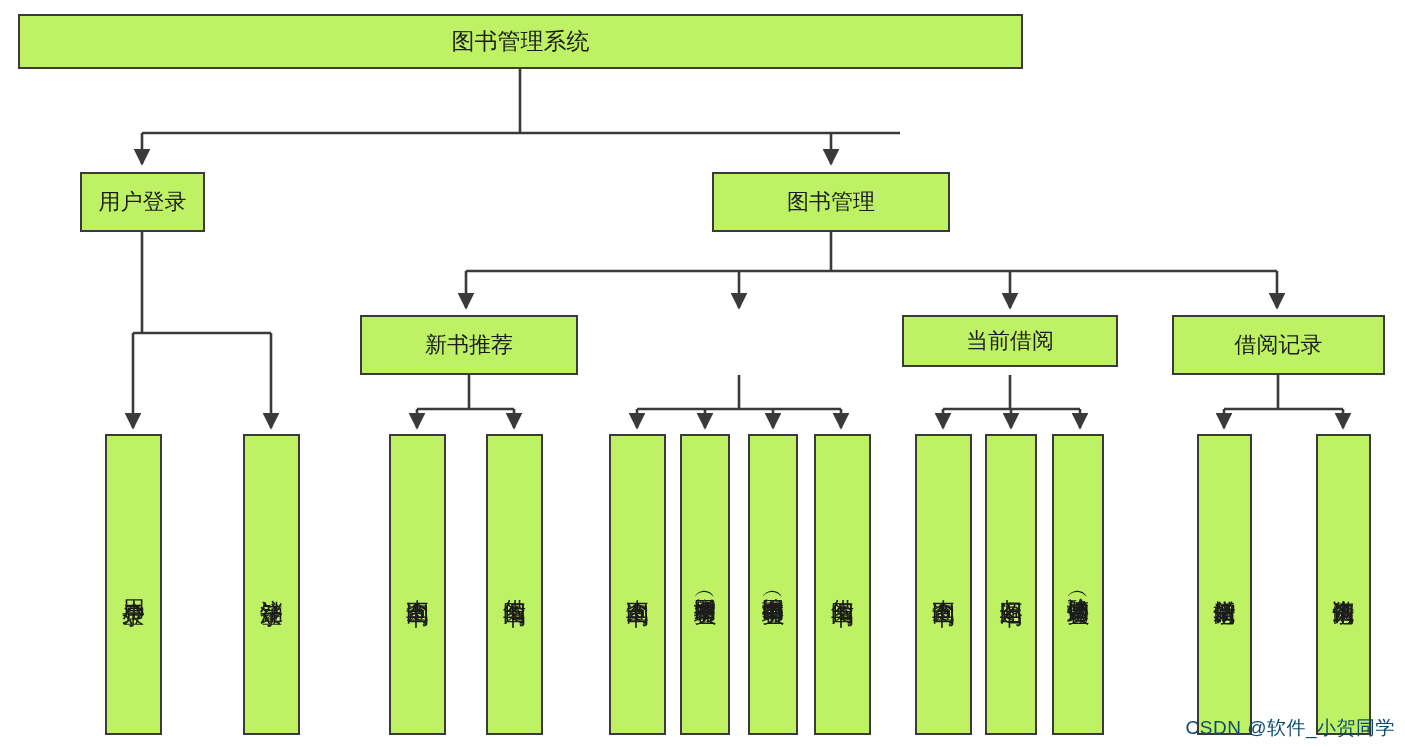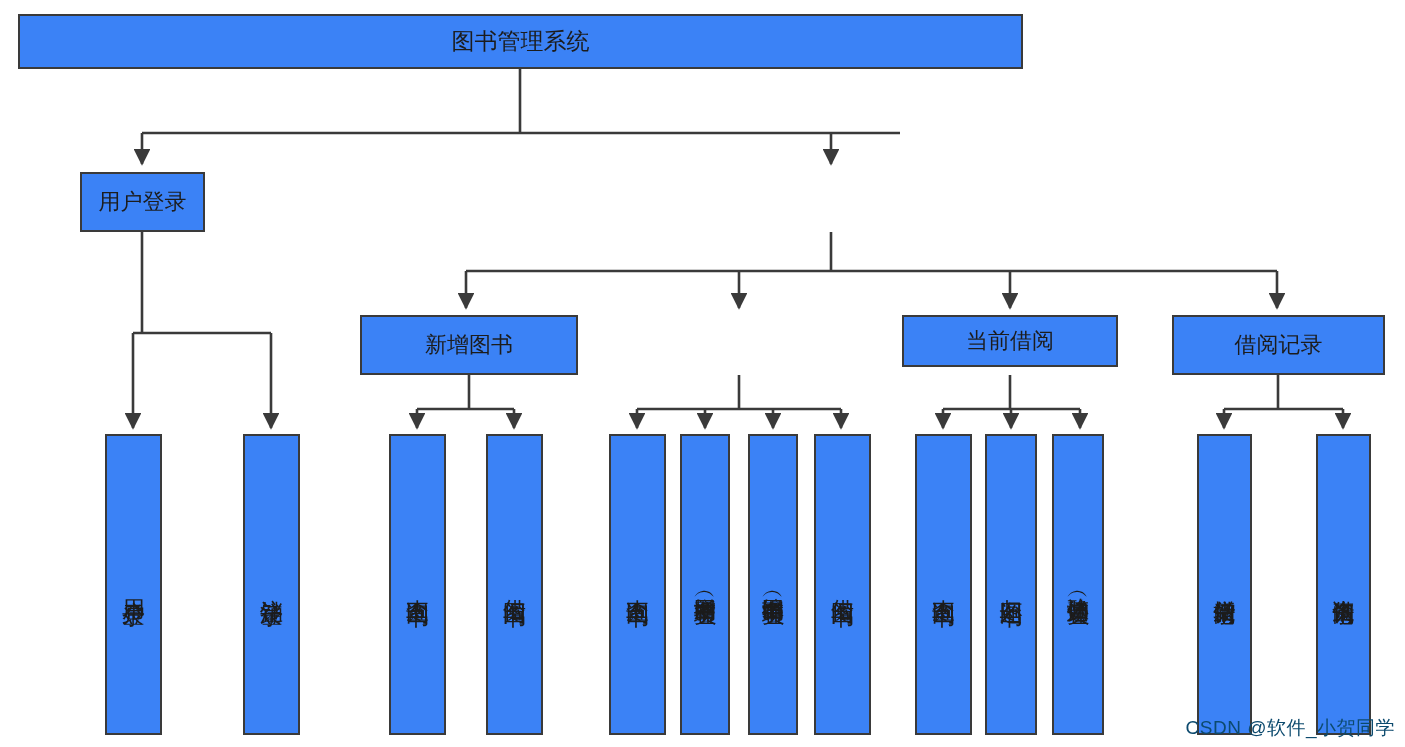--- a/index.html
+++ b/index.html
@@ -22,21 +22,21 @@
     left: 0;
     top: 0;
     width: 1405px;
     height: 747px;
     pointer-events: none;
   }
   .node {
     position: absolute;
     box-sizing: border-box;
     border: 2px solid #3a3a3a;
-    background: #3b82f6;
+    background: #bef264;
     color: #1c1c1c;
     display: flex;
     align-items: center;
     justify-content: center;
     text-align: center;
     line-height: 1.18;
   }
   .node.h {
     font-size: 22px;
   }
@@ -115,22 +115,23 @@
       <path d="M 1278 375 L 1278 409"></path>
       <path d="M 1224 409 L 1343 409"></path>
       <path d="M 1224 409 L 1224 428" marker-end="url(#arrow)"></path>
       <path d="M 1343 409 L 1343 428" marker-end="url(#arrow)"></path>
     </g>
   </svg>
 
   <div class="node h root" style="left:18px; top:14px; width:1005px; height:55px;">图书管理系统</div>
 
   <div class="node h" style="left:80px; top:172px; width:125px; height:60px;">用户登录</div>
+  <div class="node h" style="left:712px; top:172px; width:238px; height:60px;">图书管理</div>
 
-  <div class="node h" style="left:360px; top:315px; width:218px; height:60px;">新增图书</div>
+  <div class="node h" style="left:360px; top:315px; width:218px; height:60px;">新书推荐</div>
   <div class="node h" style="left:902px; top:315px; width:216px; height:52px;">当前借阅</div>
   <div class="node h" style="left:1172px; top:315px; width:213px; height:60px;">借阅记录</div>
 
   <div class="node v" style="left:105px; top:434px; width:57px; height:301px;">用户登录</div>
   <div class="node v" style="left:243px; top:434px; width:57px; height:301px;">注销登录</div>
 
   <div class="node v" style="left:389px; top:434px; width:57px; height:301px;">查询图书</div>
   <div class="node v" style="left:486px; top:434px; width:57px; height:301px;">借阅图书</div>
 
   <div class="node v" style="left:609px; top:434px; width:57px; height:301px;">查询图书</div>

